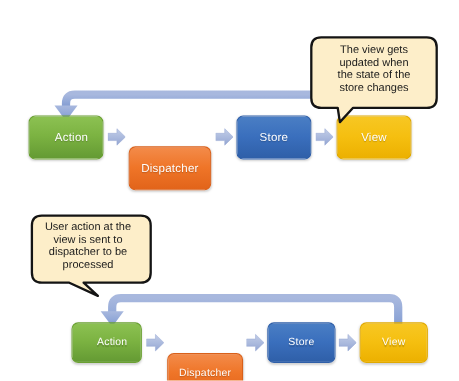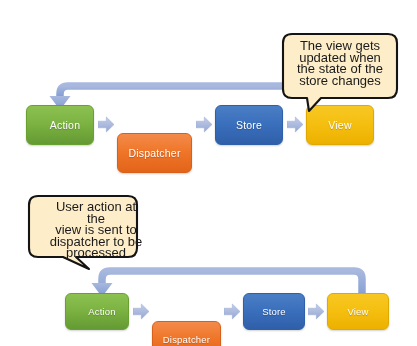--- a/index.html
+++ b/index.html
@@ -76,31 +76,31 @@
     position: absolute;
   }
   .callout .bubble-svg {
     position: absolute;
     left: 0; top: 0;
   }
   .callout .bubble-text {
     position: absolute;
     box-sizing: border-box;
     color: #1a1a1a;
-    font-size: 13px;
+    font-size: 10px;
     line-height: 11.6px;
     text-align: center;
     white-space: pre-line;
   }
 
   #callout-view   { left: 281px; top: 31px;  width: 118px; height: 82px; }
   #callout-view .bubble-text { left: 8px; top: 9px; width: 102px; }
 
   #callout-action { left: 27px; top: 193px; width: 112px; height: 78px; }
-  #callout-action .bubble-text { left: 20px; top: 8px; width: 98px; }
+  #callout-action .bubble-text { left: 4px; top: 8px; width: 98px; }
 </style>
 </head>
 <body>
 
 <div id="diagram">
 
   <div class="feedback" style="left:42px; top:66px; width:318px; height:46px;">
     <svg width="318" height="46" viewBox="0 0 318 46" xmlns="http://www.w3.org/2000/svg">
       <defs>
         <linearGradient id="fbGradTop" x1="0" y1="0" x2="0" y2="1">

